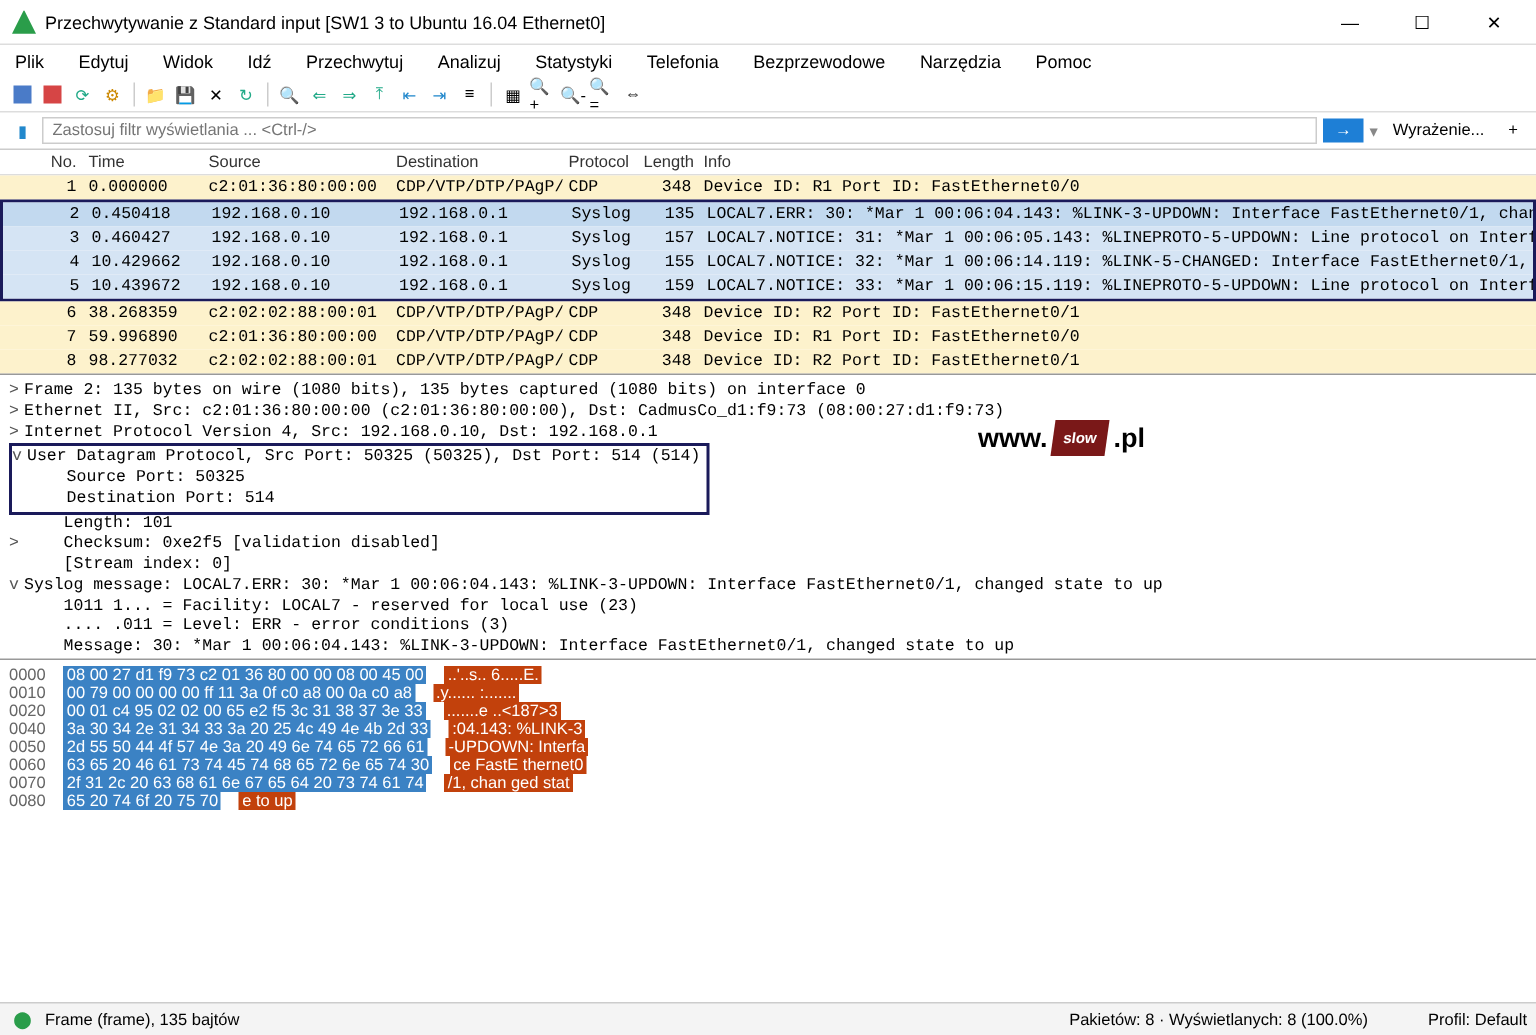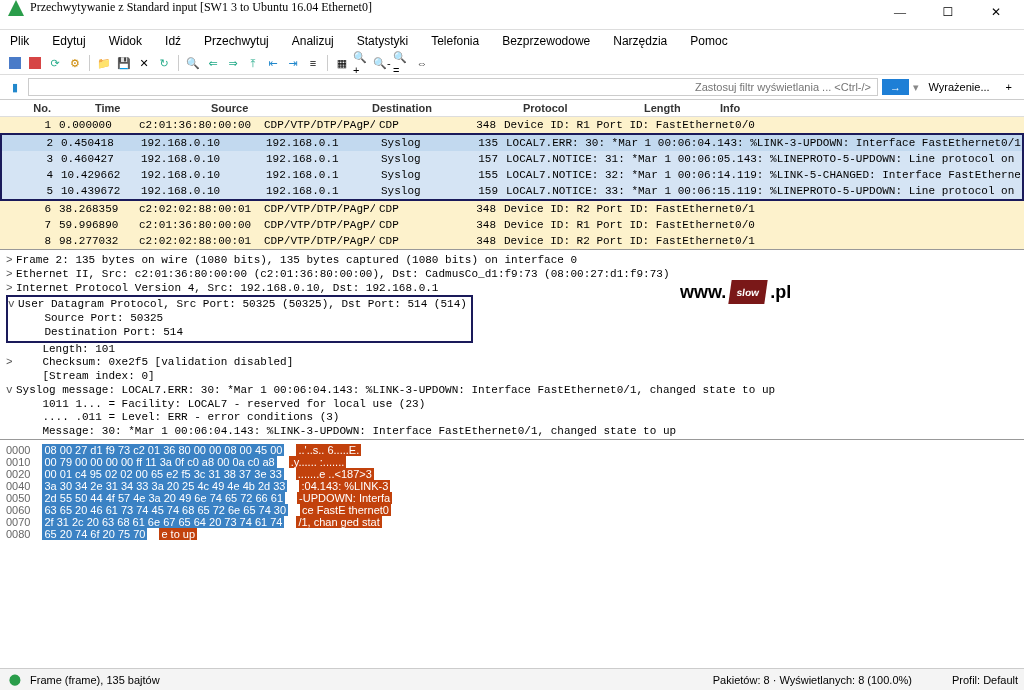--- a/index.html
+++ b/index.html
@@ -1,56 +1,56 @@
 <!DOCTYPE html>
 <html><head>
 <meta charset="utf-8">
 <style>
 * { margin: 0; padding: 0; box-sizing: border-box; }
 body { font-family: "Segoe UI", Tahoma, sans-serif; font-size: 11px; background: #fff; color: #000; width: 1024px; height: 690px; overflow: hidden; }
-.titlebar { display: flex; height: 30px; padding: 0 8px; border-bottom: 1px solid #ddd; font-family: Liberation Serif, serif; }
+.titlebar { display: flex; align-items: center; height: 30px; padding: 0 8px; border-bottom: 1px solid #ddd; }
 .titlebar .icon { width: 16px; height: 16px; background: #2a9d4a; margin-right: 6px; clip-path: polygon(50% 0, 100% 100%, 0 100%); }
 .titlebar .title { flex: 1; font-size: 12px; }
 .winbtns { display: flex; gap: 8px; }
 .winbtn { width: 40px; height: 24px; display: flex; align-items: center; justify-content: center; font-size: 12px; }
 .menubar { display: flex; gap: 23px; padding: 4px 10px; font-size: 12px; }
 .menubar span { cursor: default; }
 .toolbar { display: flex; align-items: center; gap: 2px; padding: 2px 6px; border-bottom: 1px solid #ddd; }
 .tbtn { width: 18px; height: 18px; display: inline-flex; align-items: center; justify-content: center; font-size: 11px; }
 .tdiv { width: 1px; height: 16px; background: #ccc; margin: 0 3px; }
 .sq-blue { background: #4a7bc8; width: 12px; height: 12px; }
 .sq-red { background: #d64545; width: 12px; height: 12px; }
 .filterbar { display: flex; align-items: center; padding: 3px 6px; gap: 4px; border-bottom: 1px solid #ccc; }
-.filterinput { flex: 1; border: 1px solid #ccc; padding: 2px 6px; color: #888; font-size: 11px; background: #fff; text-align: right; }
+.filterinput { flex: 1; border: 1px solid #ccc; padding: 2px 6px; color: #888; font-size: 11px; background: #fff; }
 .filterbtn { background: #1e7fd6; color: #fff; padding: 2px 8px; border: none; font-size: 11px; }
 .plist { font-family: "Lucida Console","Courier New",monospace; font-size: 11px; }
-.phead { display: flex; background: #fff; border-bottom: 1px solid #ddd; font-weight: bold; color: #333; font-family: "Segoe UI", sans-serif; gap: 36px; }
+.phead { display: flex; background: #fff; border-bottom: 1px solid #ddd; font-weight: normal; color: #333; font-family: "Segoe UI", sans-serif; }
 .phead div, .prow div { padding: 2px 4px; white-space: nowrap; overflow: hidden; }
 .col-no { width: 55px; text-align: right; }
 .col-time { width: 80px; }
 .col-src { width: 125px; }
 .col-dst { width: 115px; }
 .col-proto { width: 50px; }
-.col-len { width: 40px; text-align: right; margin-left: 35px; }
+.col-len { width: 40px; text-align: right; }
 .col-info { flex: 1; }
 .prow { display: flex; }
 .bg-yellow { background: #fdf2cc; }
 .bg-blue { background: #d5e4f4; }
 .bg-sel { background: #c2d9ef; }
 .details { border-top: 1px solid #999; padding: 4px 6px; font-family: "Lucida Console","Courier New",monospace; font-size: 11px; line-height: 1.25; overflow: auto; height: 190px; }
 .drow { white-space: nowrap; }
 .drow .tw { display: inline-block; width: 10px; color: #555; }
 .hexpane { border-top: 1px solid #999; padding: 4px 6px; font-family: Liberation Sans, sans-serif; font-size: 11px; height: 130px; overflow: auto; }
 .hrow { display: flex; gap: 12px; }
 .hoff { color: #666; }
 .hhex { color: #fff; background: #3b82c4; padding: 0 2px; }
 .hasc { color: #fff; background: #c2410c; padding: 0 2px; }
 .statusbar { position: absolute; bottom: 0; left: 0; right: 0; display: flex; align-items: center; border-top: 1px solid #ccc; background: #f4f4f4; font-size: 11px; padding: 2px 6px; height: 22px; }
 .statusbar .sfill { flex: 1; }
-.watermark { position: absolute; left: 680px; top: 280px; font-size: 18px; font-weight: bold; color: #000; display: flex; align-items: center; }
+.watermark { position: absolute; left: 652px; top: 280px; font-size: 18px; font-weight: bold; color: #000; display: flex; align-items: center; }
 .watermark .logo { width: 36px; height: 24px; background: #7a1818; transform: skew(-8deg); margin: 0 4px; color: #fff; font-size: 10px; display: flex; align-items: center; justify-content: center; }
 .packet-box { border: 2px solid #1a1a5a; margin: 0; }
 </style>
 </head>
 <body>
 
 <div class="titlebar">
   <div class="icon"></div>
   <div class="title">Przechwytywanie z Standard input [SW1 3 to Ubuntu 16.04 Ethernet0]</div>
   <div class="winbtns">

